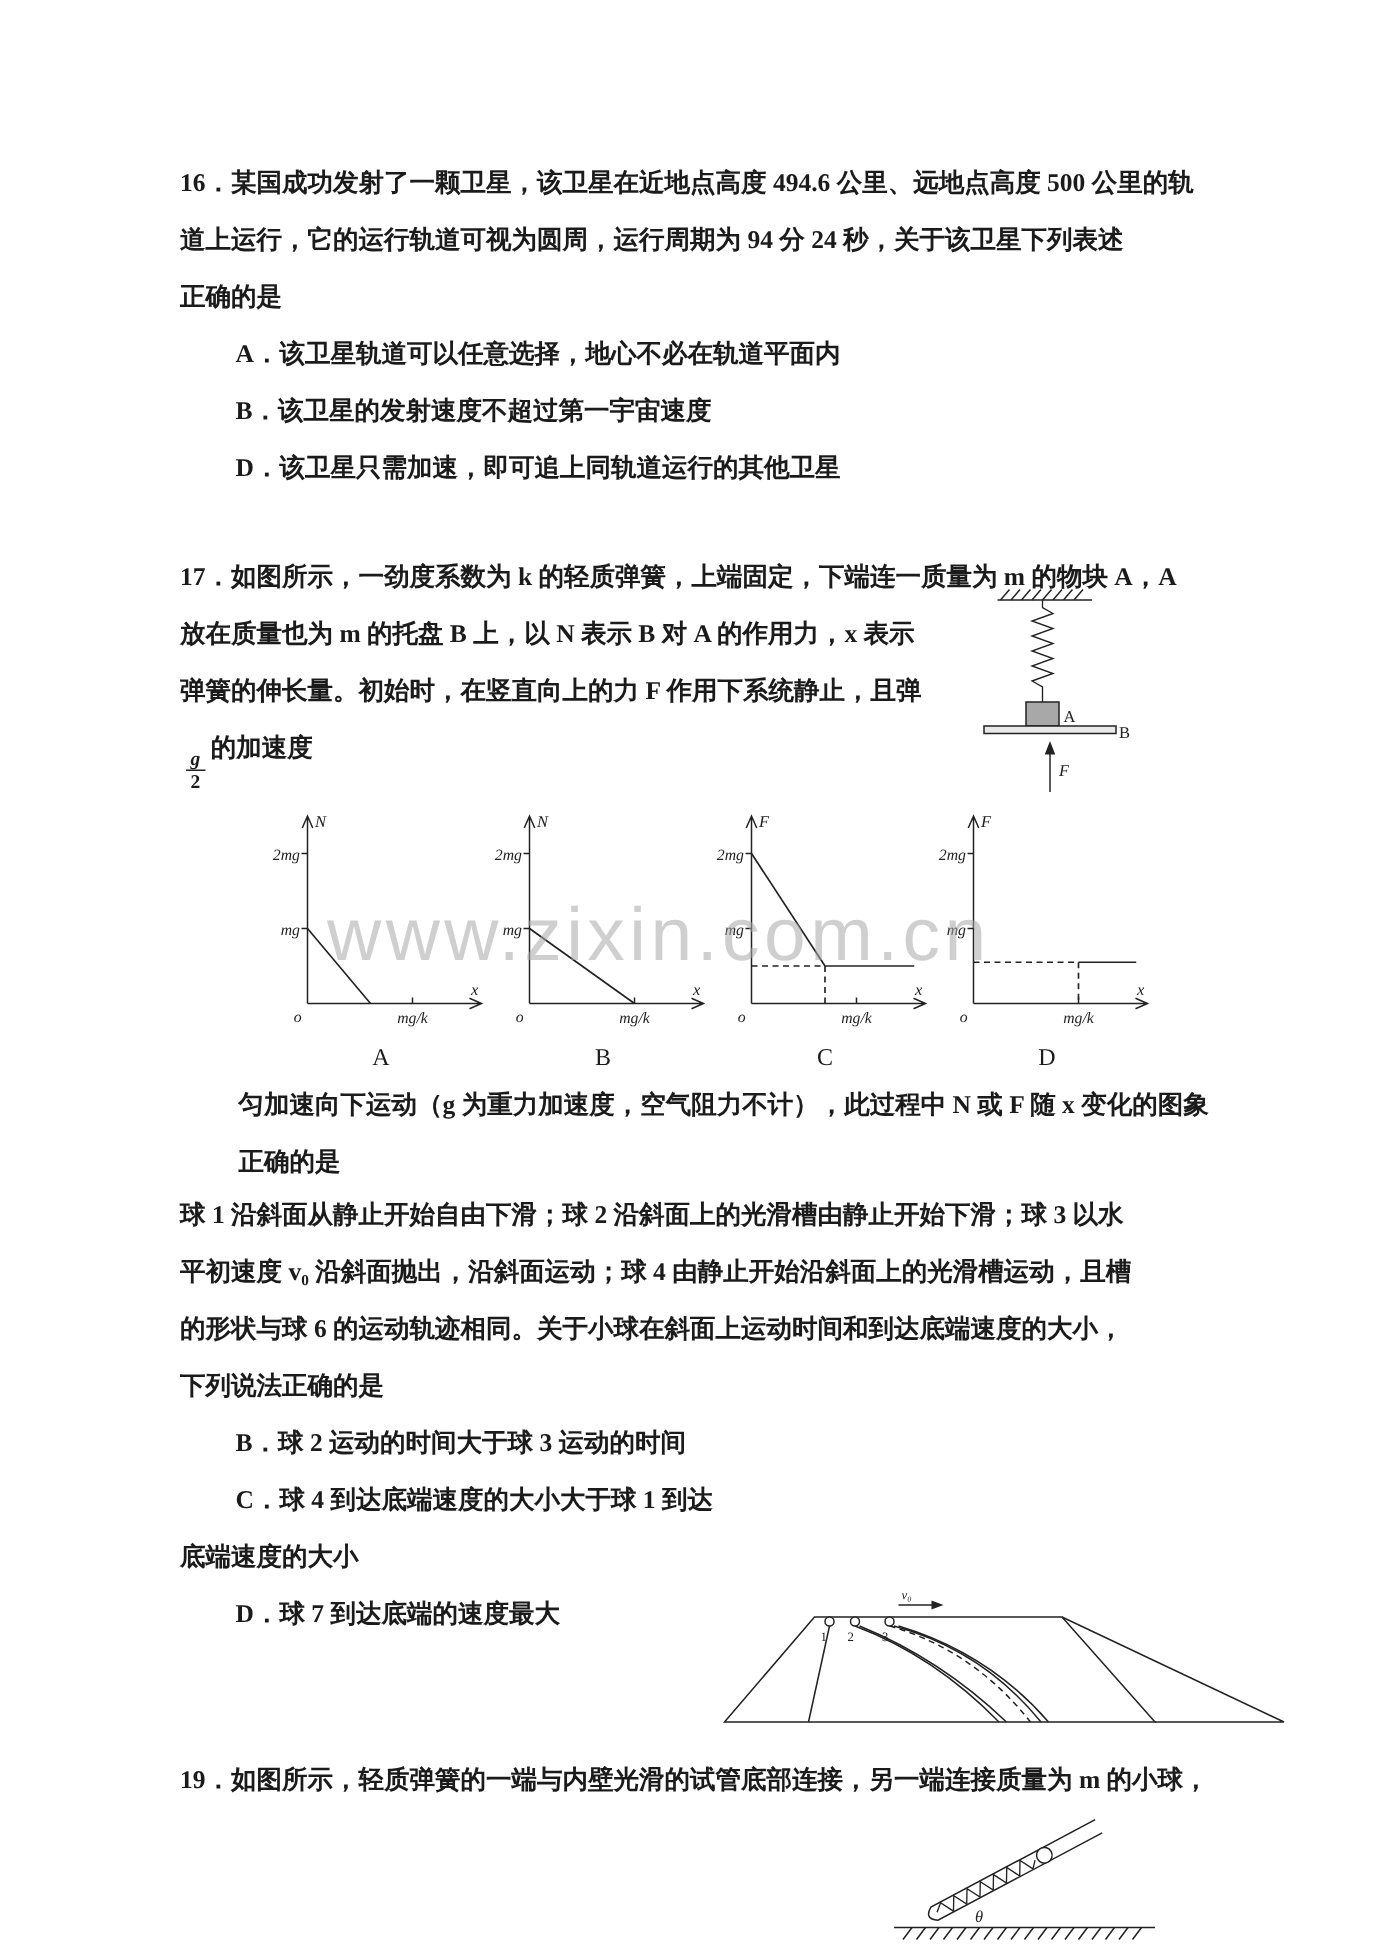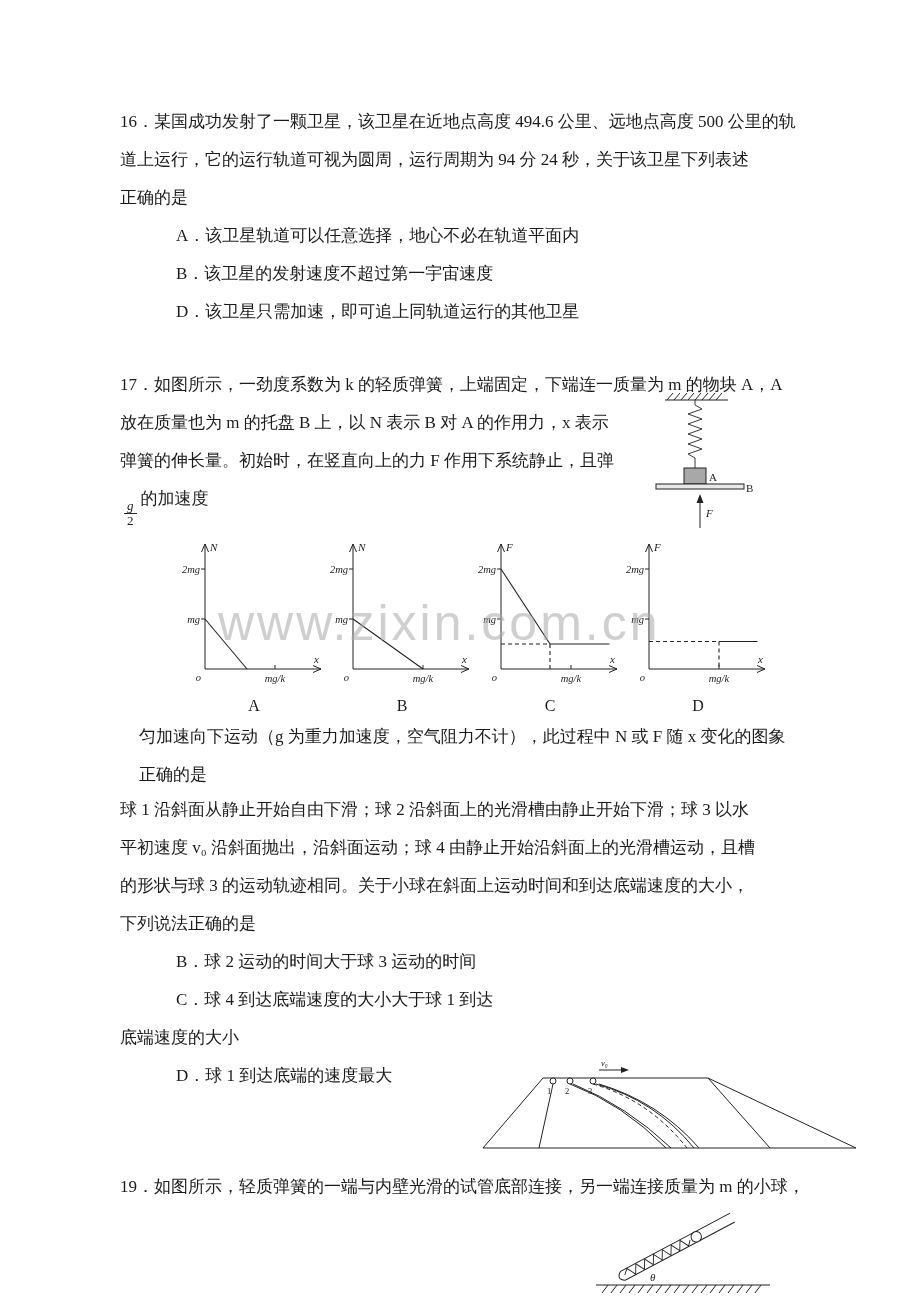--- a/index.html
+++ b/index.html
@@ -1,24 +1,24 @@
 <!DOCTYPE html>
 <html><head>
 <meta charset="utf-8">
 <style>
   html,body{margin:0;padding:0;background:#fff;}
   .page{
     position:relative;width:920px;height:1302px;background:#ffffff;overflow:hidden;
     font-family:"Liberation Serif","DejaVu Serif",serif;color:#1b1b1b;font-size:17px;
   }
   .abs{position:absolute;}
-  .line{white-space:nowrap;height:38px;line-height:38px;}
+  .line{white-space:nowrap;height:38px;line-height:38px;font-weight:bold;}
   .l0{margin-left:0;}
   .l1{}
-  .opt{margin-left:56px;}
+  .opt{margin-left:37px;}
   .watermark{
     position:absolute;left:218px;top:594px;z-index:5;pointer-events:none;
     font-size:50px;letter-spacing:3px;color:#a9a9a9;opacity:.55;
     font-family:Liberation Sans, sans-serif;
   }
   .frac{display:inline-flex;flex-direction:column;align-items:center;vertical-align:-6px;
     font-size:13px;line-height:1.1;margin:0 4px;}
   .frac .num{border-bottom:1px solid #222;padding:0 3px;font-style:italic;}
   .frac .den{padding:0 3px;}
   .graph-row{display:flex;}
@@ -138,34 +138,34 @@
         <text class="gtext it" x="134" y="129">x</text>
         <text class="gtext small it amid" x="95" y="148">mg/k</text>
       <line x1="25" y1="107.5" x2="95" y2="107.5" class="gline dash"></line>
           <line x1="95" y1="107.5" x2="133.5" y2="107.5" class="gline"></line>
           <line x1="95" y1="107.5" x2="95" y2="135" class="gline dash"></line>
         </svg>
       <div class="graph-label">D</div>
     </div>
   </div>
 
-  <div class="abs" style="left:139px;top:718px;">
+  <div class="abs" style="left:159px;top:718px;">
     <div class="line l0">匀加速向下运动（g 为重力加速度，空气阻力不计），此过程中 N 或 F 随 x 变化的图象</div>
     <div class="line l0">正确的是</div>
   </div>
 
   <div class="abs" style="left:120px;top:791px;">
     <div class="line l1">球 1 沿斜面从静止开始自由下滑；球 2 沿斜面上的光滑槽由静止开始下滑；球 3 以水</div>
     <div class="line l1">平初速度 v₀ 沿斜面抛出，沿斜面运动；球 4 由静止开始沿斜面上的光滑槽运动，且槽</div>
-    <div class="line l1">的形状与球 3 的运动轨迹相同。关于小球在斜面上运动时间和到达底端速度的大小，</div>
+    <div class="line l1">的形状与球 6 的运动轨迹相同。关于小球在斜面上运动时间和到达底端速度的大小，</div>
     <div class="line l1">下列说法正确的是</div>
     <div class="line opt">B．球 2 运动的时间大于球 3 运动的时间</div>
     <div class="line opt">C．球 4 到达底端速度的大小大于球 1 到达</div>
     <div class="line l1">底端速度的大小</div>
-    <div class="line opt">D．球 1 到达底端的速度最大</div>
+    <div class="line opt">D．球 7 到达底端的速度最大</div>
   </div>
 
   <svg class="abs" style="left:473px;top:1056px;" width="400" height="100" viewBox="0 0 400 100">
     <path class="dline" d="M10,92 L70,22 L235,22 L297,92 Z"></path>
     <path class="dline" d="M235,22 L383,92 L297,92"></path>
     <path class="dline" d="M80,28 L66,92"></path>
     <path class="dline" d="M97,28 Q150,48 193,92"></path>
     <path class="dline" d="M100,28 Q154,50 198,92"></path>
     <path class="dline dash" d="M120,28 Q176,44 214,92"></path>
     <path class="dline" d="M123,28 Q182,44 221,92"></path>

